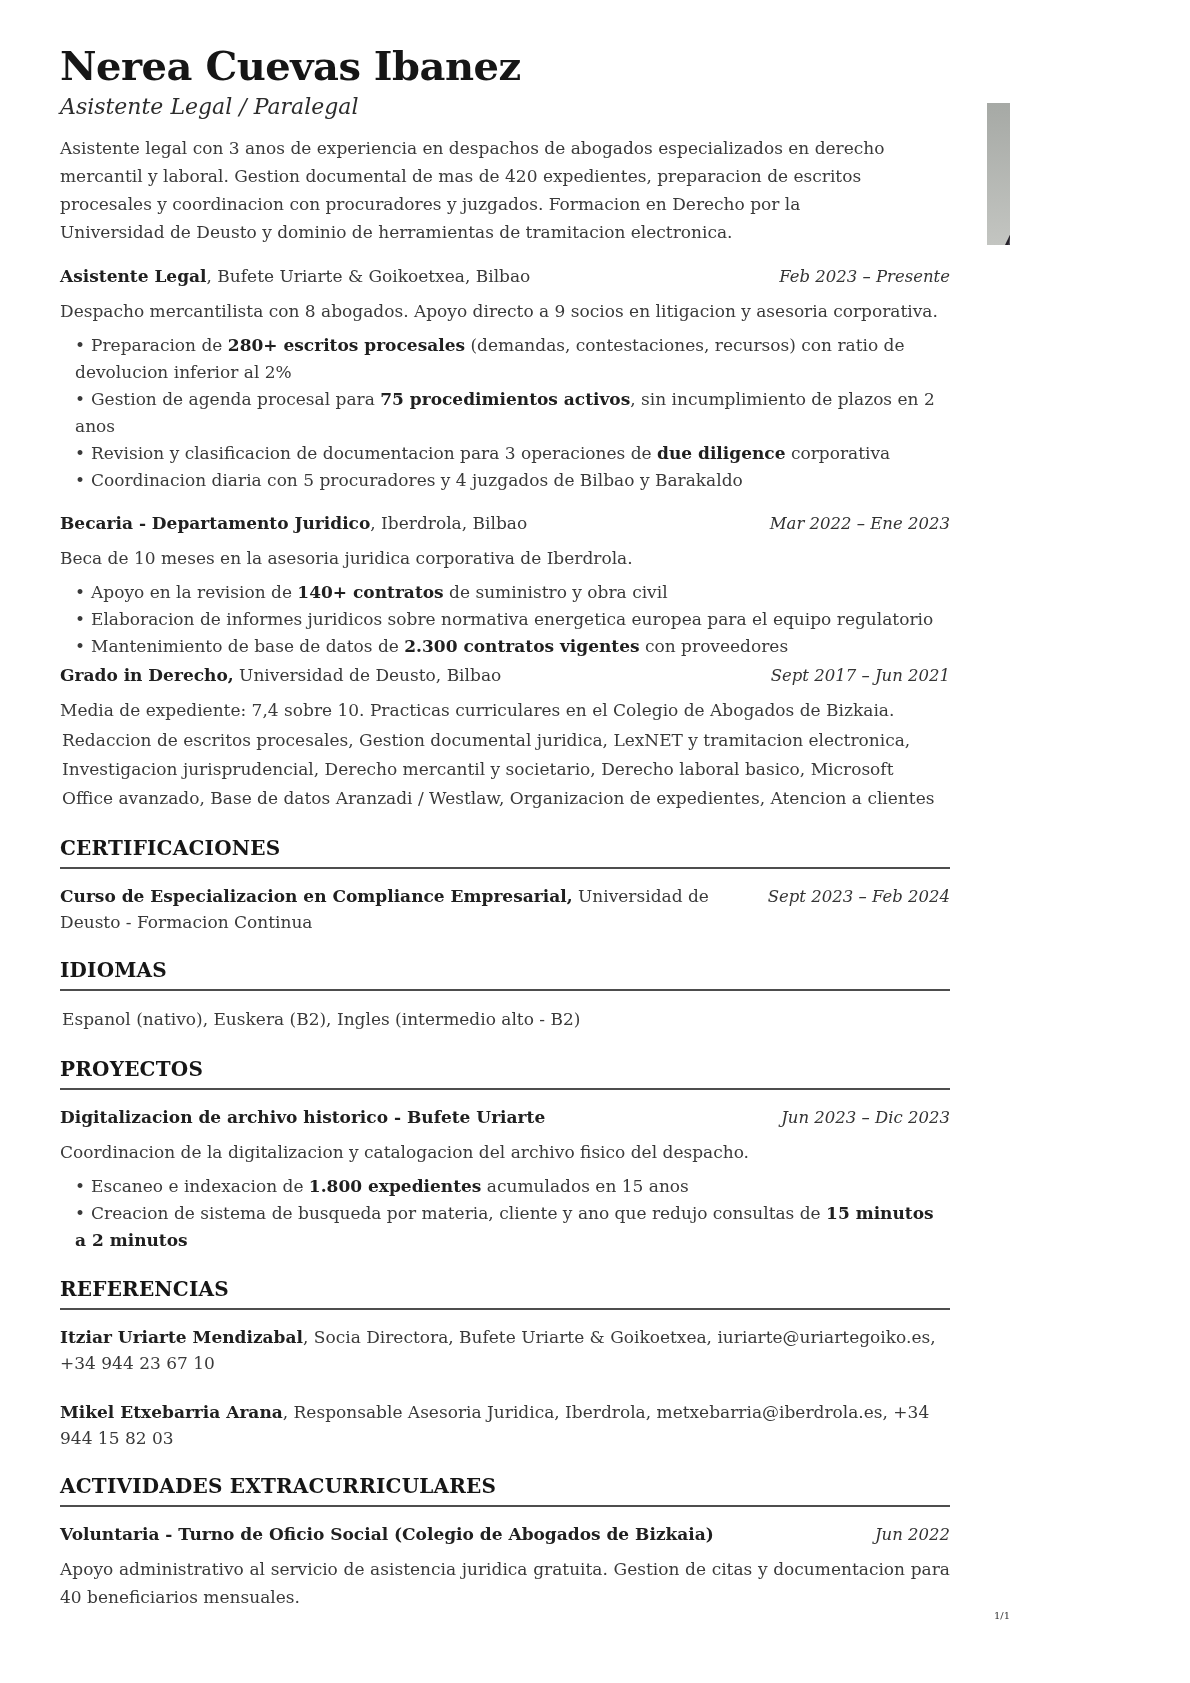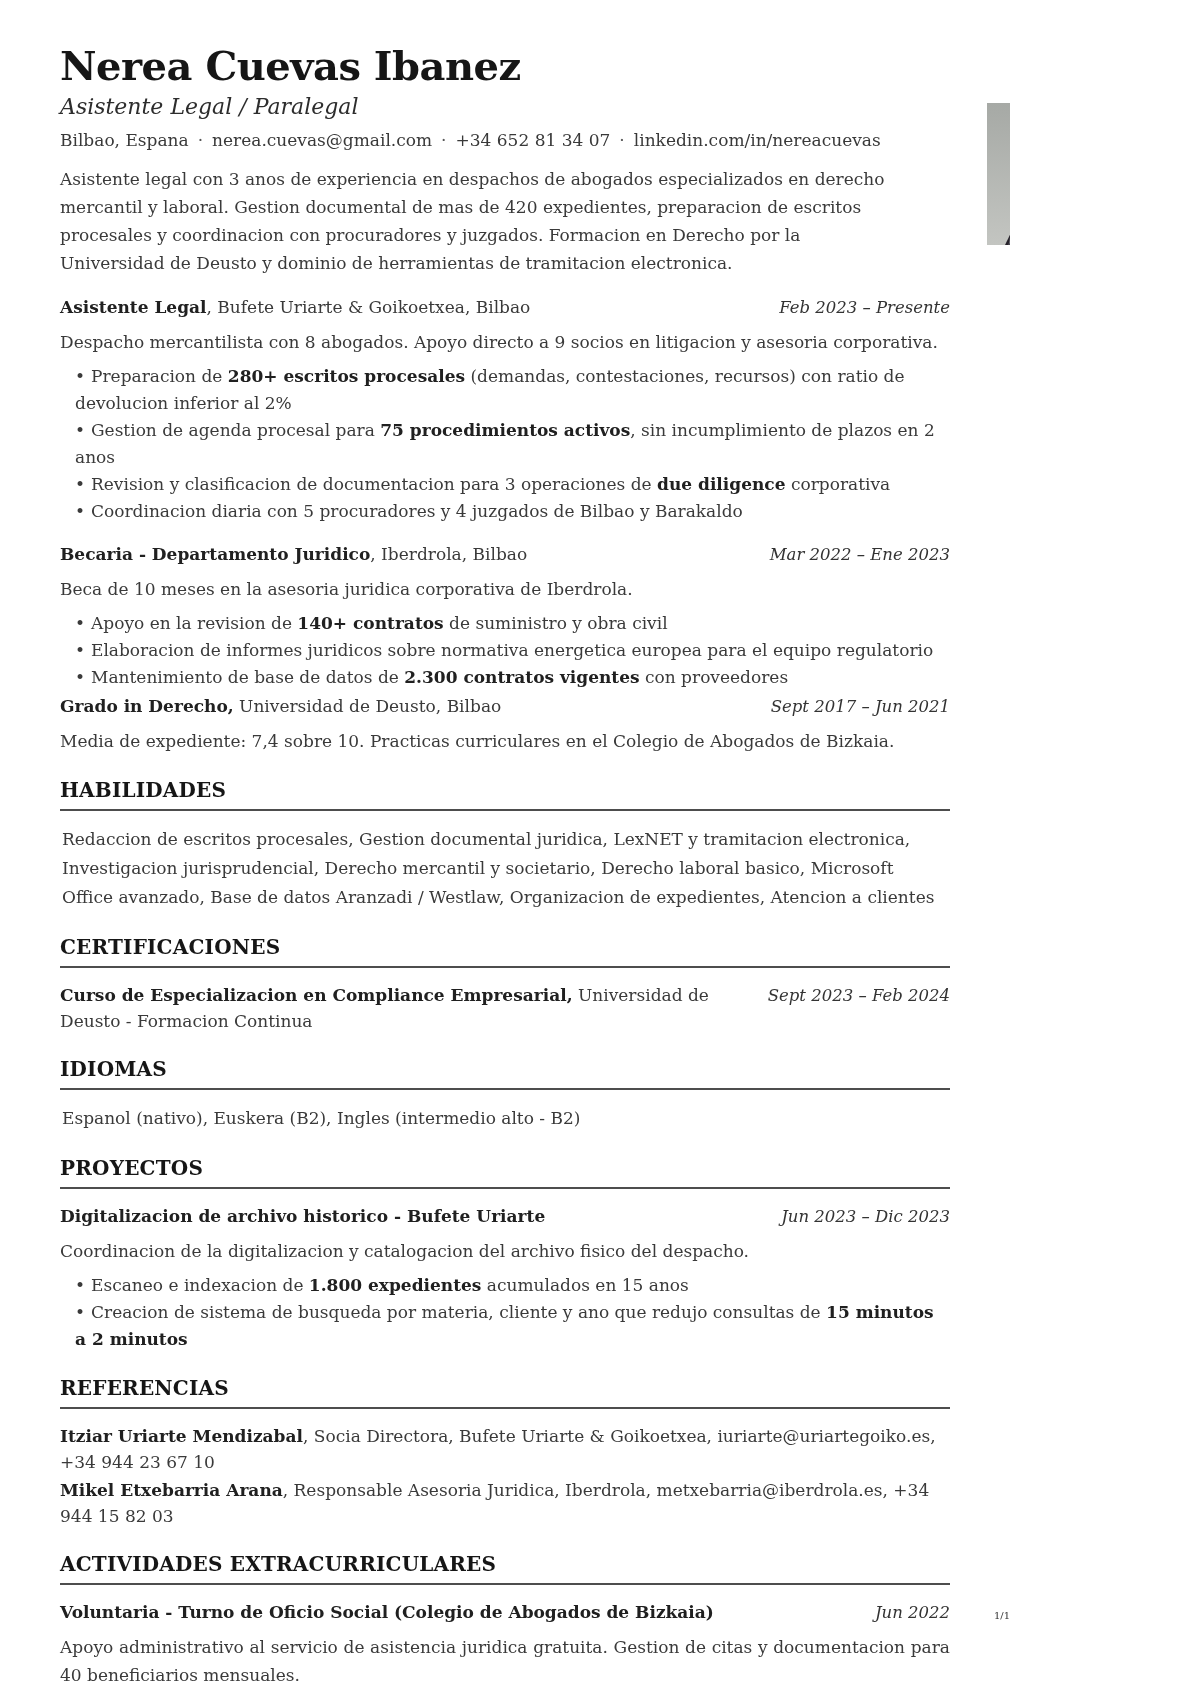--- a/index.html
+++ b/index.html
@@ -38,21 +38,21 @@
   .esum { margin:7px 0 0 0; font-size:17px; line-height:28px; }
   .esum.just { text-align:justify; max-width:1070px; }
 
   ul.bullets { list-style:none; margin:7px 0 0 0; padding:0 0 0 15px; }
   ul.bullets li { font-size:17px; line-height:27px; }
   ul.bullets .marker { display:inline-block; width:16px; color:#3a3a3a; }
 
   .para { margin:2px; font-size:17px; line-height:29px; }
 
   .ref-line { font-size:17px; line-height:26px; }
-  .ref-line + .ref-line { margin-top:2px; }
+  .ref-line + .ref-line { margin-top:23px; }
   .refs { margin-top:4px; }
 
   .photo {
     position:absolute; left:987px; top:103px;
     width:143px; height:142px;
   }
   .photo svg { display:block; width:100%; height:100%; }
 
   .footer {
     position:absolute; left:0; right:0; top:1610px;
@@ -107,23 +107,20 @@
       <path d="M62 73 Q71 80 80 73" stroke="#8a5a44" stroke-width="2.5" fill="none"></path>
       <path d="M48 46 Q52 24 71 21 Q90 24 94 46 Q97 36 91 26 Q83 13 71 13 Q59 13 51 26 Q45 36 48 46" fill="#6a3a26"></path>
     </svg>
   </div>
 
   <div class="content">
 
     <header>
       <h1 class="name">Nerea Cuevas Ibanez</h1>
       <div class="ptitle">Asistente Legal / Paralegal</div>
-      <div class="contact">
-        <span>Bilbao, Espana</span><span class="sep">·</span><span>nerea.cuevas@gmail.com</span><span class="sep">·</span><span>+34 652 81 34 07</span><span class="sep">·</span><span>linkedin.com/in/nereacuevas</span>
-      </div>
       <p class="summary">Asistente legal con 3 anos de experiencia en despachos de abogados especializados en derecho mercantil y laboral. Gestion documental de mas de 420 expedientes, preparacion de escritos procesales y coordinacion con procuradores y juzgados. Formacion en Derecho por la Universidad de Deusto y dominio de herramientas de tramitacion electronica.</p>
     </header>
 
     <section>
 
       <div class="entry">
         <div class="ehead">
           <div><span class="b">Asistente Legal</span><span>, Bufete Uriarte &amp; Goikoetxea, Bilbao</span></div>
           <div class="edate">Feb 2023 – Presente</div>
         </div>
@@ -154,21 +151,20 @@
       <div class="entry">
         <div class="ehead">
           <div><span class="b">Grado in Derecho,</span><span> Universidad de Deusto, Bilbao</span></div>
           <div class="edate">Sept 2017 – Jun 2021</div>
         </div>
         <p class="esum">Media de expediente: 7,4 sobre 10. Practicas curriculares en el Colegio de Abogados de Bizkaia.</p>
       </div>
     </section>
 
     <section>
-      <h2 class="sec">HABILIDADES</h2>
       <p class="para">Redaccion de escritos procesales, Gestion documental juridica, LexNET y tramitacion electronica, Investigacion jurisprudencial, Derecho mercantil y societario, Derecho laboral basico, Microsoft Office avanzado, Base de datos Aranzadi / Westlaw, Organizacion de expedientes, Atencion a clientes</p>
     </section>
 
     <section>
       <h2 class="sec">CERTIFICACIONES</h2>
       <div class="entry">
         <div class="ehead">
           <div><span class="b">Curso de Especializacion en Compliance Empresarial,</span><span> Universidad de Deusto - Formacion Continua</span></div>
           <div class="edate">Sept 2023 – Feb 2024</div>
         </div>

